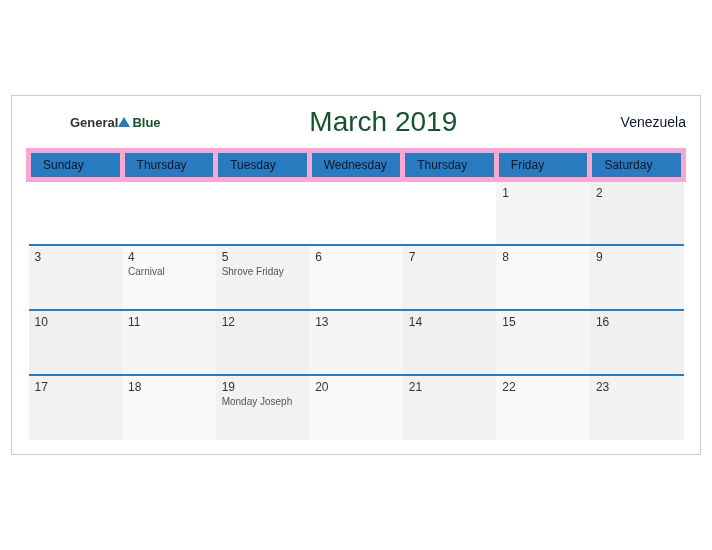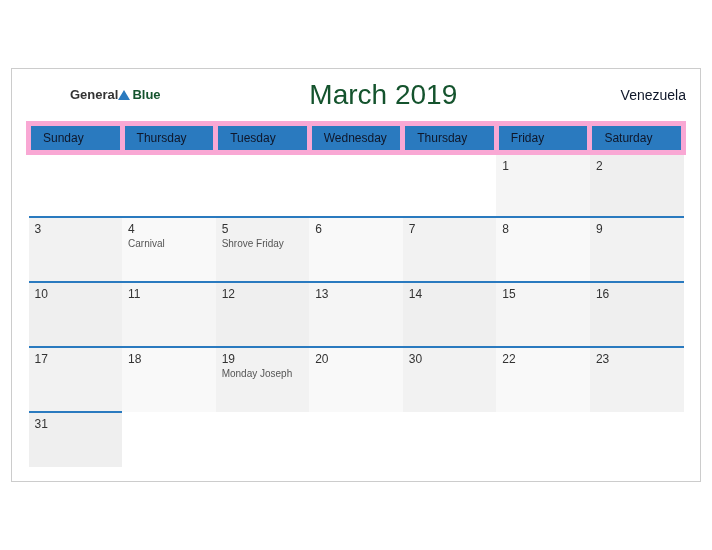--- a/index.html
+++ b/index.html
@@ -214,35 +214,24 @@
             <span class="day-num">18</span>
           </td>
           <td>
             <span class="day-num">19</span>
             <span class="holiday-name">Monday Joseph</span>
           </td>
           <td>
             <span class="day-num">20</span>
           </td>
           <td>
-            <span class="day-num">30</span>
+            <span class="day-num">21</span>
           </td>
           <td>
             <span class="day-num">22</span>
           </td>
           <td>
             <span class="day-num">23</span>
           </td>
-        </tr>
-        <tr class="last-row">
-          <td>
-            <span class="day-num">31</span>
-          </td>
-          <td class="empty-cell"></td>
-          <td class="empty-cell"></td>
-          <td class="empty-cell"></td>
-          <td class="empty-cell"></td>
-          <td class="empty-cell"></td>
-          <td class="empty-cell"></td>
         </tr>
       </tbody>
   </table>
 </div>
 
 </body></html>

